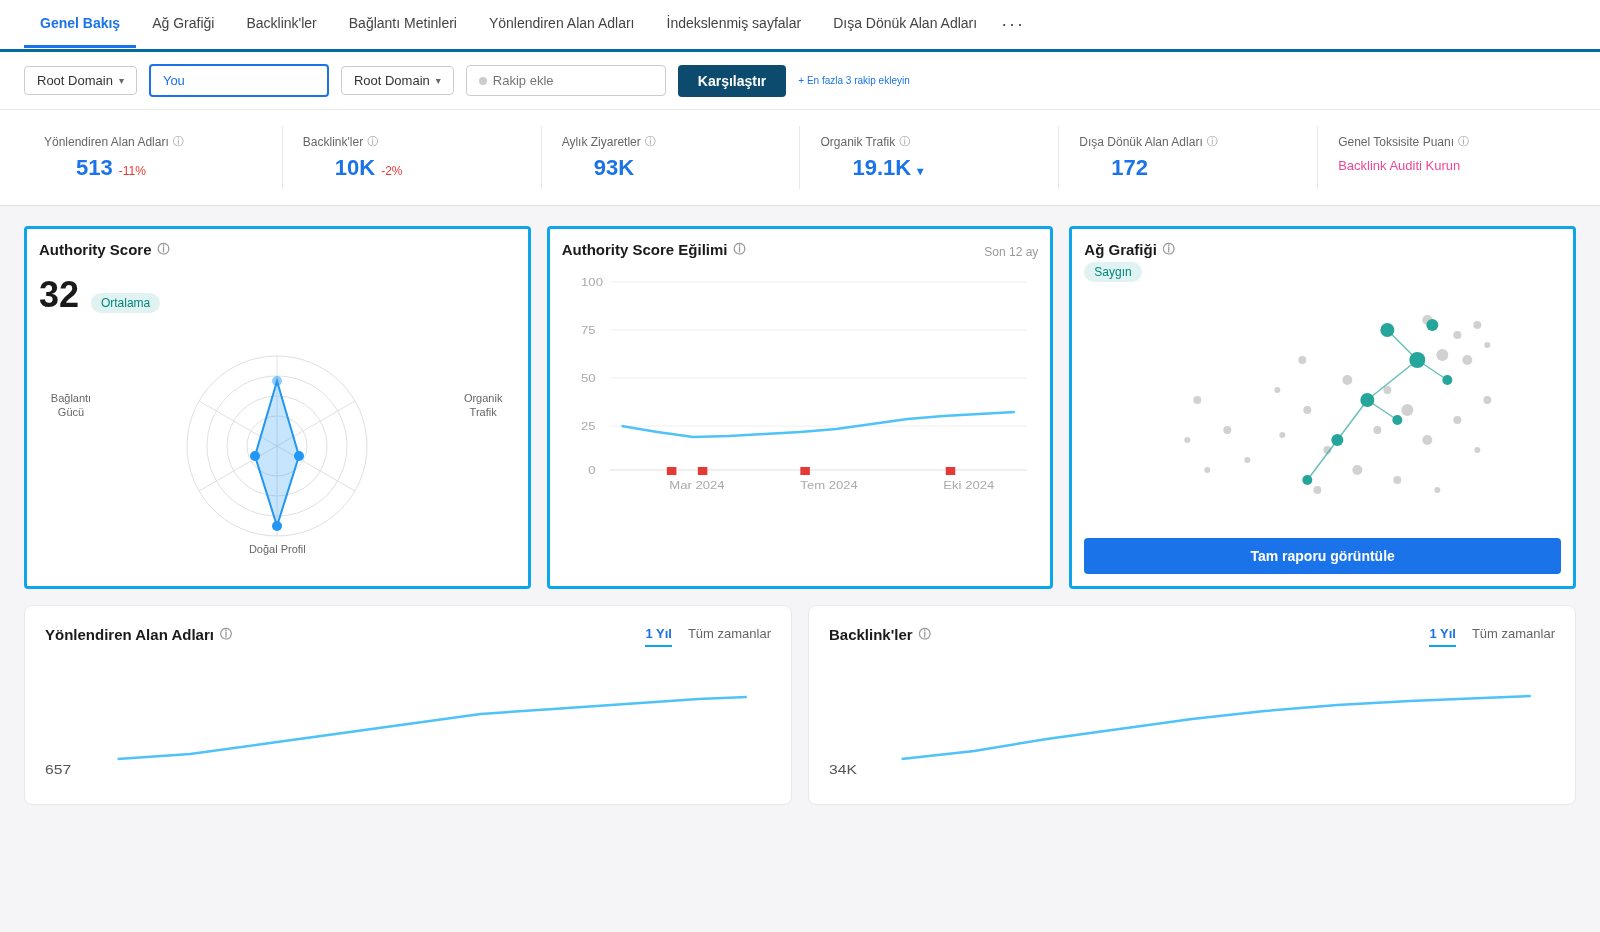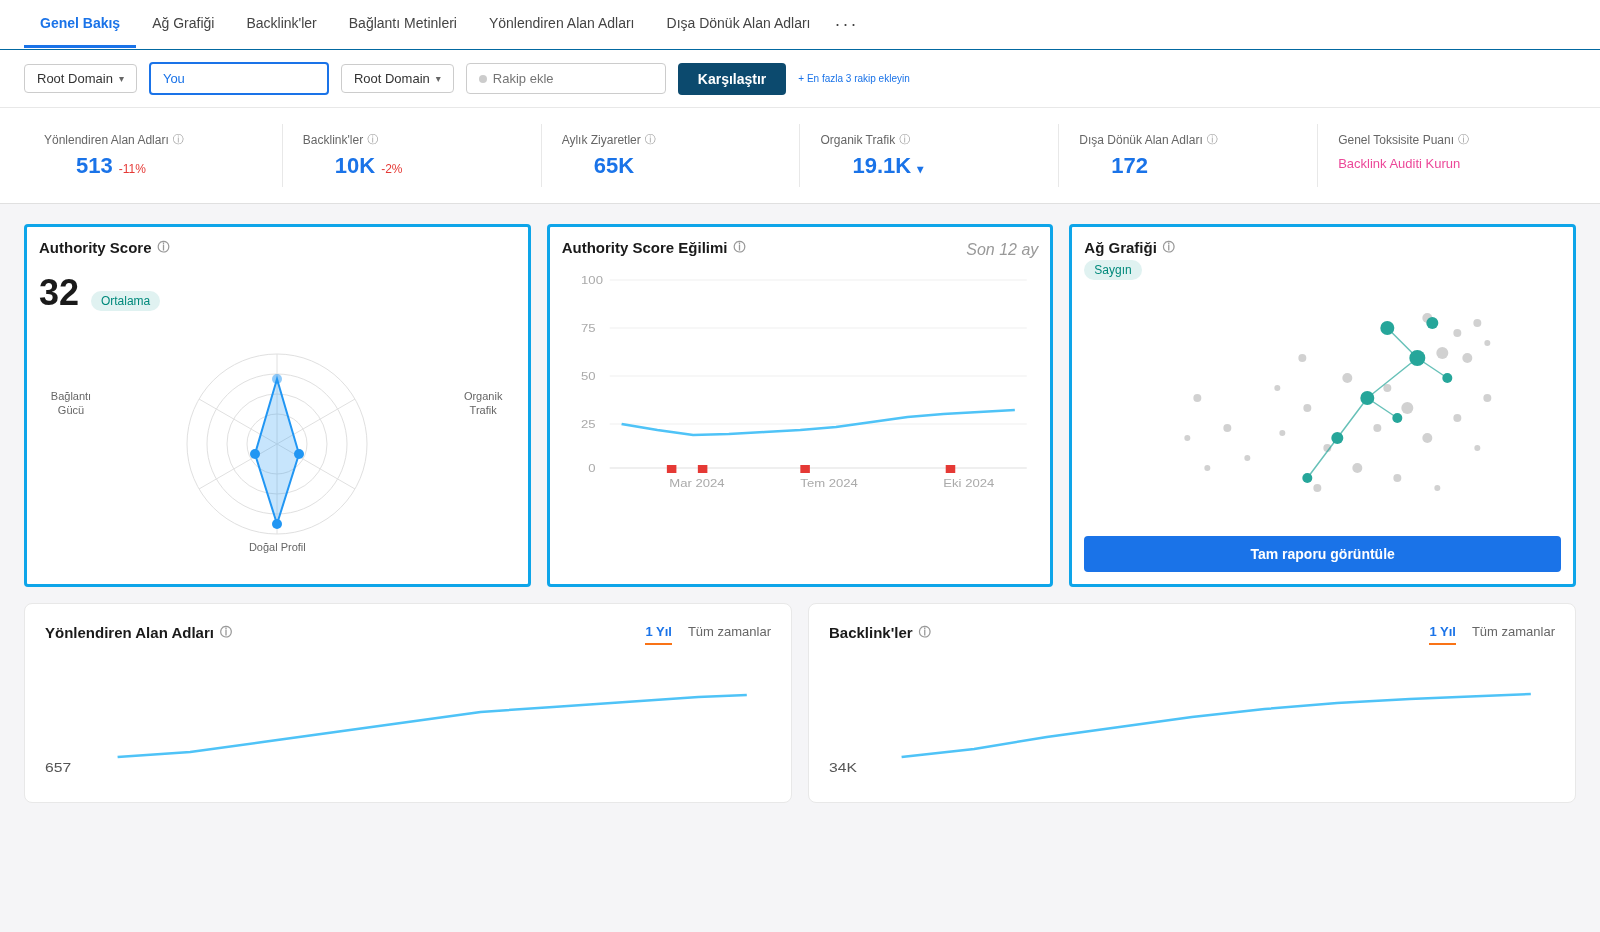--- a/index.html
+++ b/index.html
@@ -1,19 +1,19 @@
 <!DOCTYPE html>
 <html><head>
   <meta charset="utf-8">
   <style>
     * { box-sizing: border-box; margin: 0; padding: 0; }
     body { font-family: -apple-system, BlinkMacSystemFont, 'Segoe UI', Arial, sans-serif; background: #f5f5f7; color: #1a1a1a; font-size: 14px; }
 
     
-    .top-nav { background: #fff; border-bottom: 1px solid #0369a1; padding: 0 24px; display: flex; align-items: center; gap: 0; }
+    .top-nav { background: #fff; border-bottom: 3px solid #0369a1; padding: 0 24px; display: flex; align-items: center; gap: 0; }
     .nav-item { padding: 14px 16px; cursor: pointer; font-size: 14px; color: #444; white-space: nowrap; border-bottom: 3px solid transparent; }
     .nav-item.active { color: #1a73e8; border-bottom: 3px solid #1a73e8; font-weight: 600; }
     .nav-dots { padding: 14px 8px; color: #444; cursor: pointer; font-size: 18px; letter-spacing: 2px; }
 
     
     .toolbar { background: #fff; padding: 12px 24px; display: flex; align-items: center; gap: 12px; border-bottom: 1px solid #e8e8e8; }
     .dropdown-btn { display: flex; align-items: center; gap: 6px; padding: 6px 12px; border: 1px solid #ccc; border-radius: 4px; background: #fff; cursor: pointer; font-size: 13px; color: #333; }
     .dropdown-arrow { font-size: 10px; color: #666; }
     .input-you { padding: 7px 12px; border: 2px solid #1a73e8; border-radius: 4px; font-size: 13px; background: #fff; color: #1a73e8; width: 180px; }
     .input-competitor { padding: 7px 12px; border: 1px solid #ccc; border-radius: 4px; font-size: 13px; background: #fff; color: #999; width: 200px; display: flex; align-items: center; gap: 6px; }
@@ -53,32 +53,33 @@
     .network-badge { background: #e0f2f1; color: #00897b; font-size: 12px; padding: 3px 10px; border-radius: 12px; display: inline-block; margin-bottom: 10px; }
     .network-graph { position: relative; height: 230px; overflow: hidden; }
     .view-report-btn { display: block; margin-top: 8px; padding: 10px 20px; background: #1a73e8; border: none; border-radius: 4px; color: #fff; font-size: 14px; font-weight: 600; cursor: pointer; width: 100%; }
 
     
     .bottom-row { display: grid; grid-template-columns: 1fr 1fr; gap: 16px; }
     .bottom-card { background: #fff; border-radius: 8px; padding: 20px; border: 1px solid #e8e8e8; min-height: 200px; }
     .bottom-card-header { display: flex; justify-content: space-between; align-items: center; margin-bottom: 8px; }
     .time-tabs { display: flex; gap: 16px; }
     .time-tab { font-size: 13px; color: #666; cursor: pointer; padding-bottom: 4px; }
-    .time-tab.active { color: #1a73e8; border-bottom: 2px solid #f97316; font-weight: 600; }
+    .time-tab.active { color: #1a73e8; border-bottom: 2px solid #0ea5e9; font-weight: 600; }
     .bottom-chart-area { position: relative; height: 120px; margin-top: 12px; }
   </style>
 </head>
 <body>
 
 <div class="top-nav">
   <div class="nav-item active">Genel Bakış</div>
   <div class="nav-item">Ağ Grafiği</div>
   <div class="nav-item">Backlink'ler</div>
   <div class="nav-item">Bağlantı Metinleri</div>
   <div class="nav-item">Yönlendiren Alan Adları</div>
+  <div class="nav-item">İndekslenmiş sayfalar</div>
   <div class="nav-item">Dışa Dönük Alan Adları</div>
   <div class="nav-dots">···</div>
 </div>
 
 <div class="toolbar">
   <div class="dropdown-btn">
     <span>Root Domain</span>
     <span class="dropdown-arrow">▾</span>
   </div>
   <input class="input-you" type="text" value="You" style="">
@@ -114,21 +115,21 @@
       <span>10K</span>
       <span class="stat-change-neg">-2%</span>
     </div>
   </div>
   <div class="stat-item">
     <div class="stat-label">
       <span>Aylık Ziyaretler</span>
       <span class="stat-info">ⓘ</span>
     </div>
     <div class="stat-value">
-      <span>65K</span>
+      <span>93K</span>
     </div>
   </div>
   <div class="stat-item">
     <div class="stat-label">
       <span>Organik Trafik</span>
       <span class="stat-info">ⓘ</span>
     </div>
     <div class="stat-value" style="cursor:pointer;">
       <span>19.1K</span>
       <span class="chevron-down">▾</span>
@@ -191,21 +192,21 @@
         <div class="radar-label" style="bottom:0px; left:50%; transform:translateX(-50%);">Doğal Profil</div>
       </div>
     </div>
 
     <div class="card">
       <div style="display:flex; justify-content:space-between; align-items:center;">
         <div class="card-title">
           <span>Authority Score Eğilimi</span>
           <span class="card-info">ⓘ</span>
         </div>
-        <div style="font-size:16px; color:#999;font-style:italic;">Son 12 ay</div>
+        <div style="font-size:12px; color:#999;">Son 12 ay</div>
       </div>
       <div class="chart-area">
         <svg width="100%" height="100%" viewBox="0 0 400 220" preserveAspectRatio="none">
 
           <text x="16" y="12" font-size="11" fill="#aaa">100</text>
           <text x="16" y="60" font-size="11" fill="#aaa">75</text>
           <text x="16" y="108" font-size="11" fill="#aaa">50</text>
           <text x="16" y="156" font-size="11" fill="#aaa">25</text>
           <text x="22" y="200" font-size="11" fill="#aaa">0</text>
 

